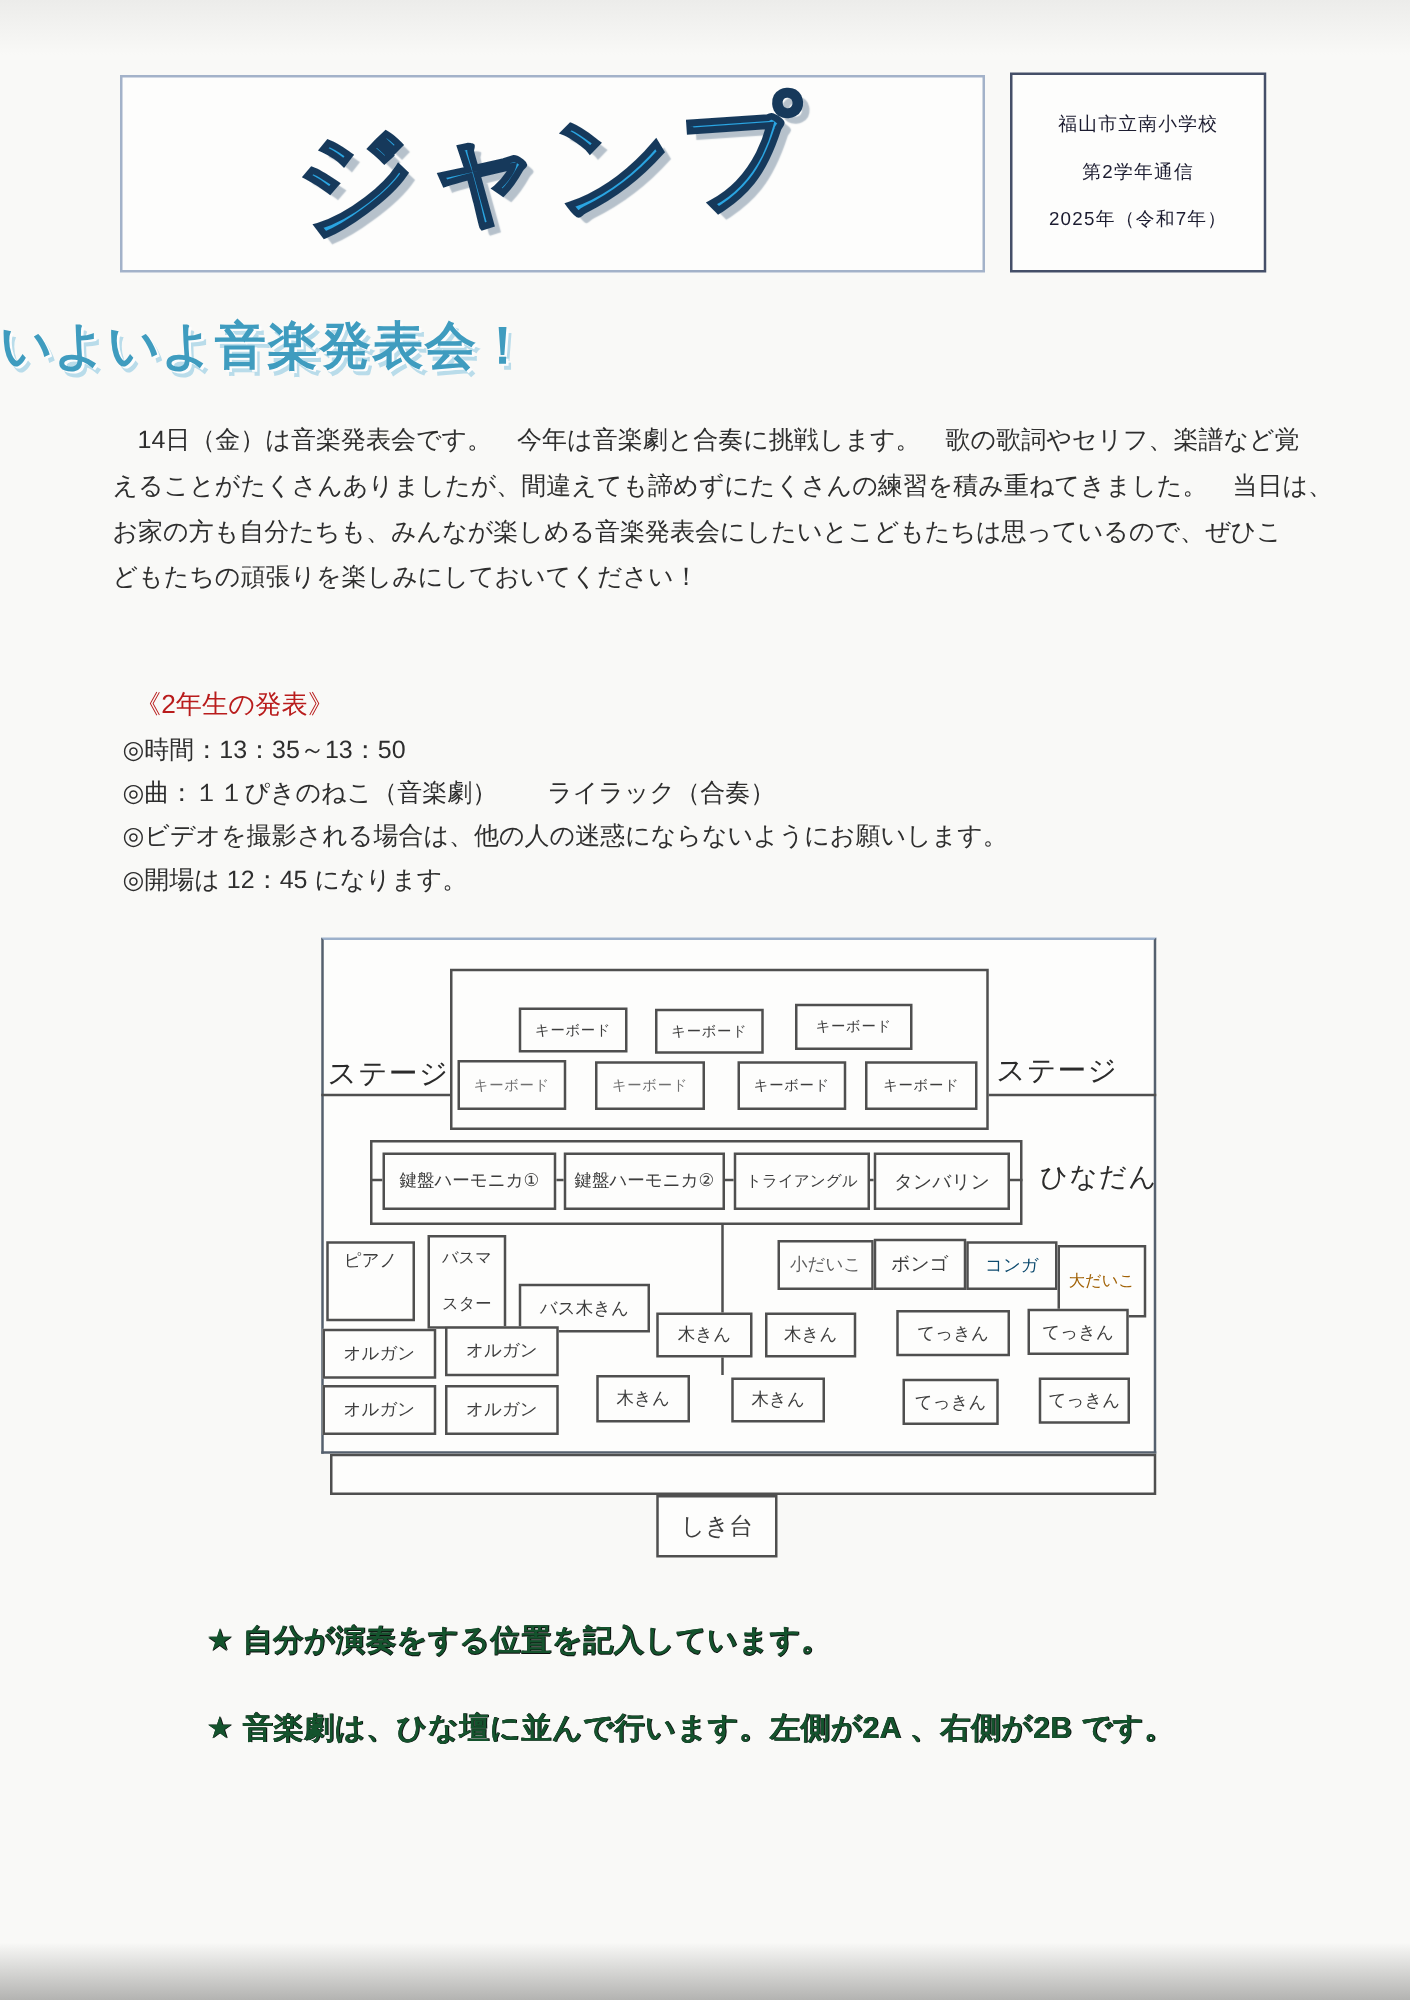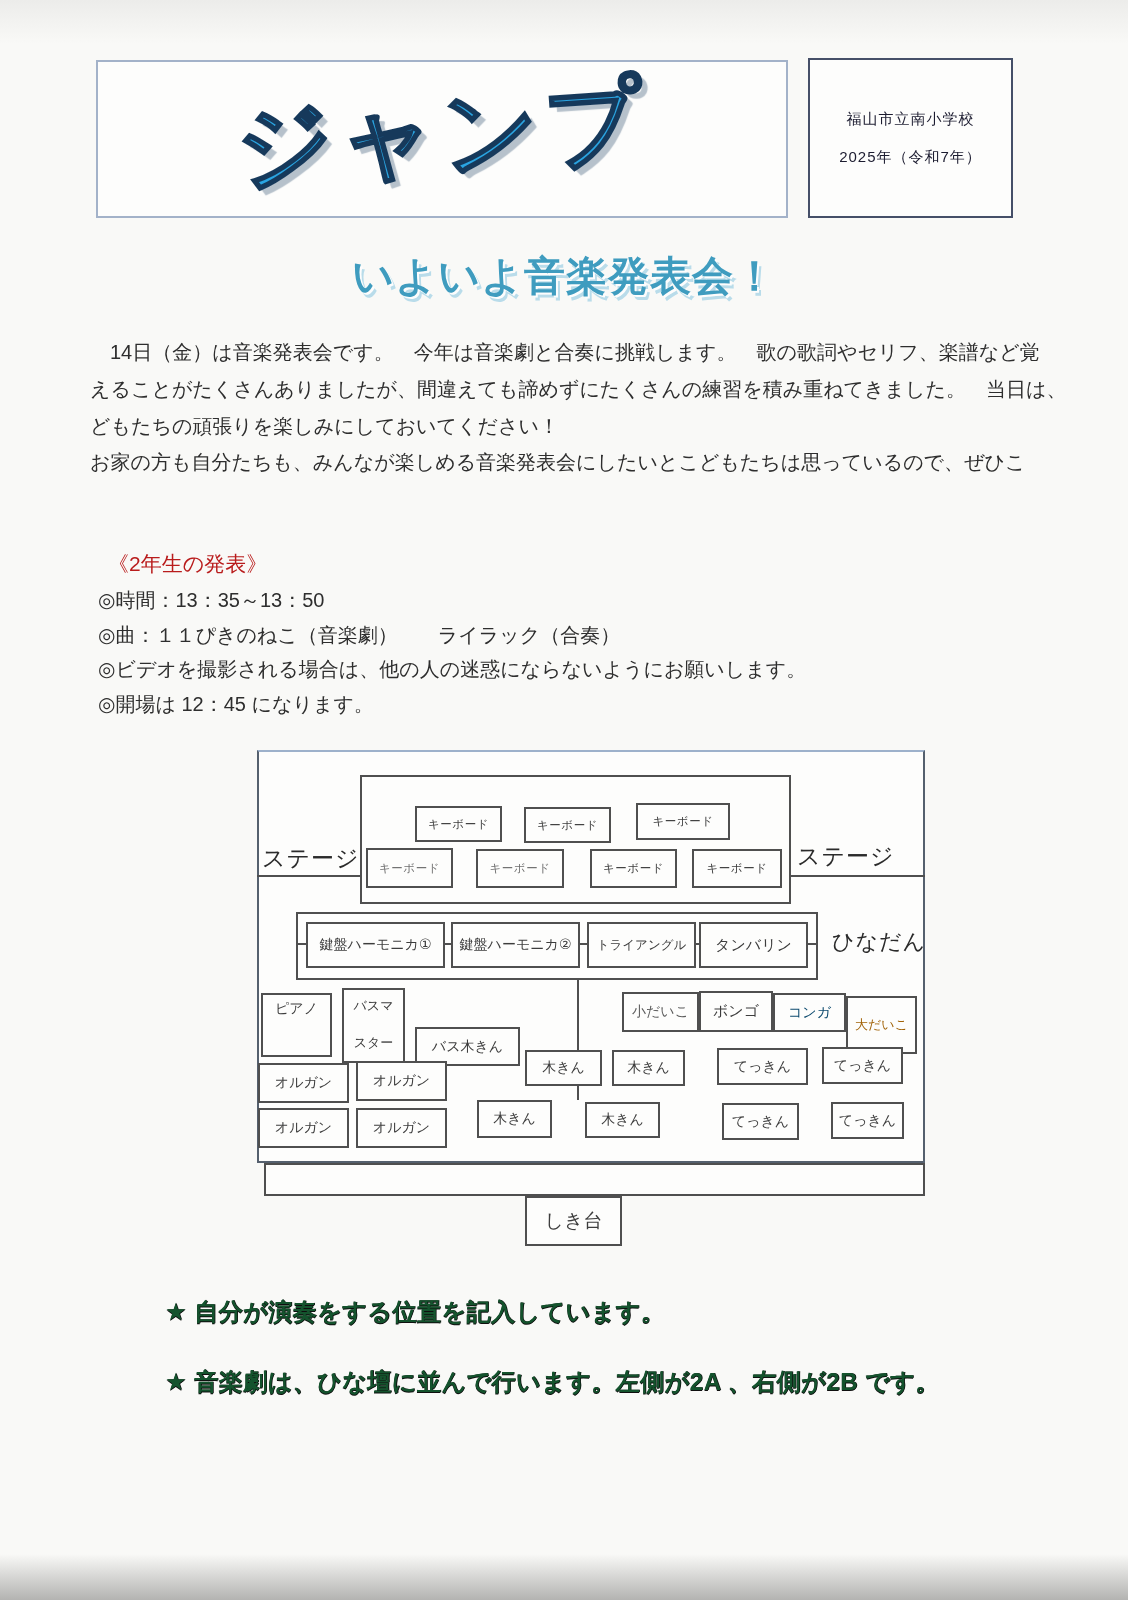--- a/index.html
+++ b/index.html
@@ -25,21 +25,21 @@
     text-shadow:6px 6px 1px #b6c1cb;
     transform:rotate(-4deg); letter-spacing:6px; padding-bottom:8px;
   }
   .info-box { position:absolute; left:808px; top:58px; width:205px; height:160px;
     border:2px solid #454f68; background:#fdfdfc;
     display:flex; flex-direction:column; justify-content:center; }
   .info-line { text-align:center; font-size:15px; line-height:38px;
     color:#1c1c30; letter-spacing:1px; }
 
   
-  .headline { position:absolute; left:0; top:249px; width:100%; text-align:center;
+  .headline { position:absolute; left:0; top:249px; width:100%; text-align:left;
     font-size:41px; font-weight:bold; color:#3f9cbf; letter-spacing:1px;
     text-shadow:2px 2px 0 #fdfdfd, 4px 5px 0 #b9dcea; }
 
   
   .intro { position:absolute; left:90px; top:334px; width:960px; }
   .intro-line { font-size:20px; line-height:36.8px; color:#2e2e2e; white-space:nowrap; }
 
   
   .details { position:absolute; left:98px; top:500px; }
   .details-heading { font-size:21px; line-height:38px; padding-left:10px; color:#b91c1c;margin-top:45px; }
@@ -73,30 +73,31 @@
 <body>
 
 <div class="page">
   <div class="scan-top"></div>
 
   <div class="title-box">
     <div class="masthead-title">ジャンプ</div>
   </div>
   <div class="info-box">
     <div class="info-line">福山市立南小学校</div>
+    <div class="info-line">第2学年通信</div>
     <div class="info-line">2025年（令和7年）</div>
   </div>
 
   <div class="headline">いよいよ音楽発表会！</div>
 
   <div class="intro">
     <div class="intro-line">　14日（金）は音楽発表会です。　今年は音楽劇と合奏に挑戦します。　歌の歌詞やセリフ、楽譜など覚</div>
     <div class="intro-line">えることがたくさんありましたが、間違えても諦めずにたくさんの練習を積み重ねてきました。　当日は、</div>
+    <div class="intro-line">お家の方も自分たちも、みんなが楽しめる音楽発表会にしたいとこどもたちは思っているので、ぜひこ</div>
     <div class="intro-line">どもたちの頑張りを楽しみにしておいてください！</div>
-    <div class="intro-line">お家の方も自分たちも、みんなが楽しめる音楽発表会にしたいとこどもたちは思っているので、ぜひこ</div>
   </div>
 
   <div class="details">
     <div class="details-heading">《2年生の発表》</div>
     <div class="details-item">◎時間：13：35～13：50</div>
     <div class="details-item">◎曲：１１ぴきのねこ（音楽劇）　　ライラック（合奏）</div>
     <div class="details-item">◎ビデオを撮影される場合は、他の人の迷惑にならないようにお願いします。</div>
     <div class="details-item">◎開場は 12：45 になります。</div>
   </div>
 

